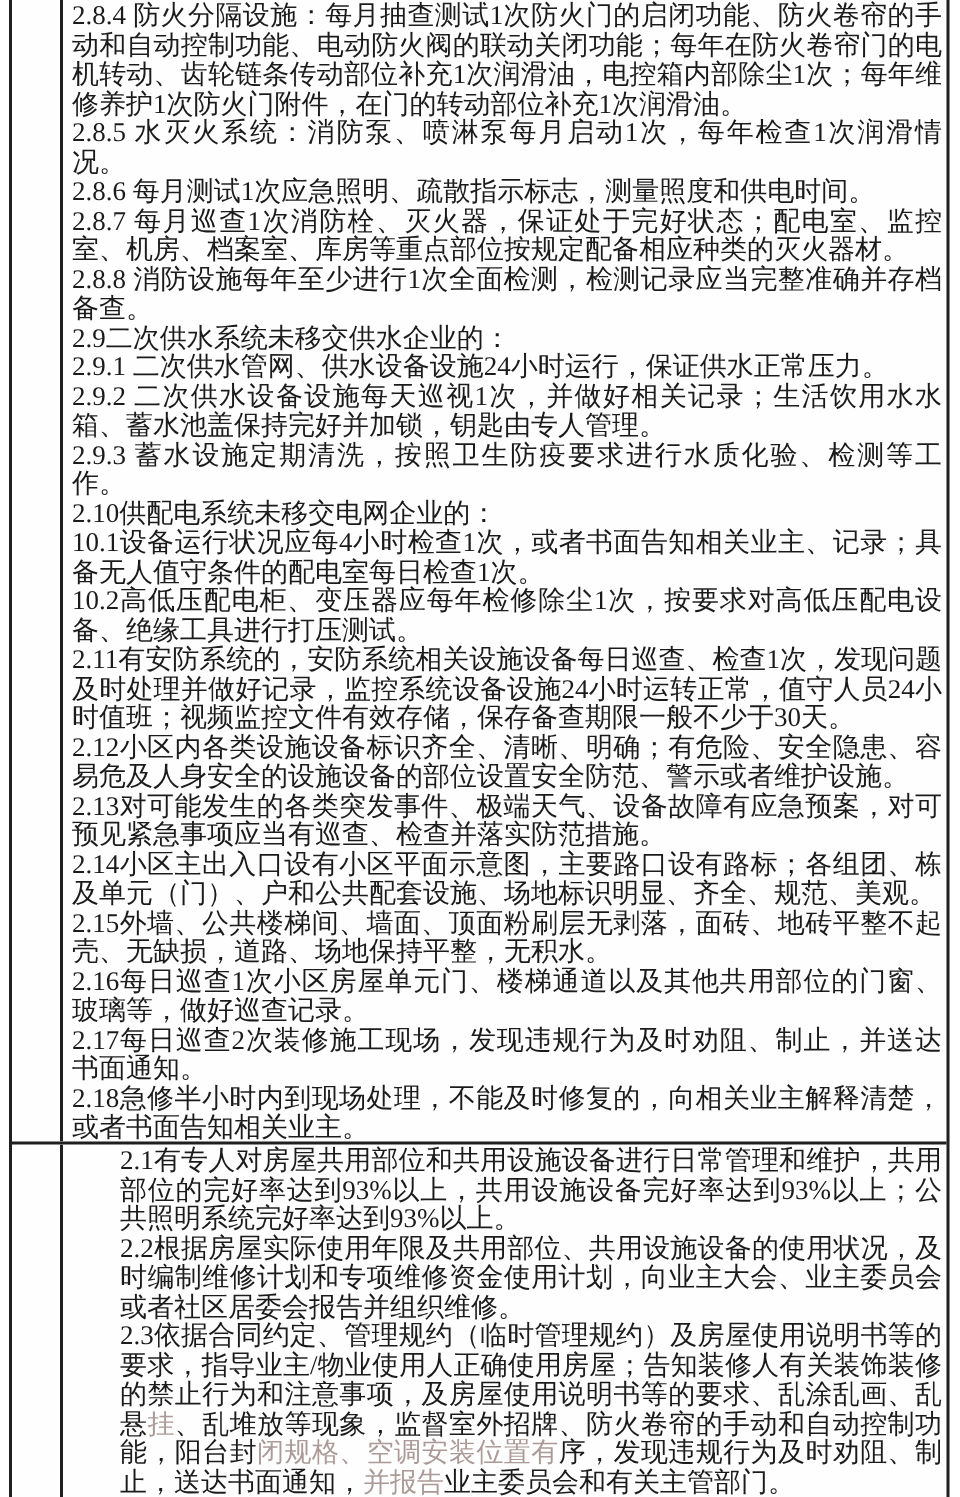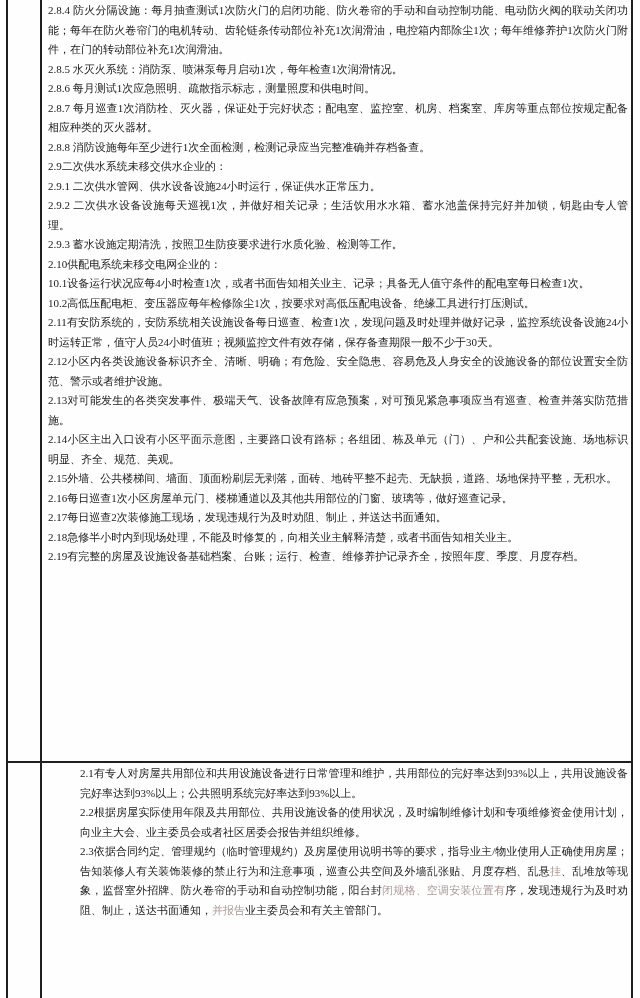--- a/index.html
+++ b/index.html
@@ -44,21 +44,21 @@
     border-right: 2px solid var(--border, #1f1f1f);
     box-sizing: border-box;
   }
   .content-cell {
     flex: 1;
     padding: 1px 3px 0 6px;
     overflow: hidden;
   }
   p.clause {
     margin: 0;
-    font-size: 11px;
+    font-size: 18px;
     line-height: 19.5px;
     color: var(--text, #1b1b1b);
     text-align: justify;
     text-justify: inter-character;
     word-break: break-all;
   }
   span.faded {
     color: var(--faded, #ab9a97);
   }
 </style>
@@ -90,16 +90,16 @@
         <p class="clause"><span>2.17每日巡查2次装修施工现场，发现违规行为及时劝阻、制止，并送达书面通知。</span></p>
         <p class="clause"><span>2.18急修半小时内到现场处理，不能及时修复的，向相关业主解释清楚，或者书面告知相关业主。</span></p>
         <p class="clause"><span>2.19有完整的房屋及设施设备基础档案、台账；运行、检查、维修养护记录齐全，按照年度、季度、月度存档。</span></p>
       </div>
   </div>
   <div class="row row-1">
     <div class="label-cell"></div>
     <div class="content-cell">
         <p class="clause"><span>2.1有专人对房屋共用部位和共用设施设备进行日常管理和维护，共用部位的完好率达到93%以上，共用设施设备完好率达到93%以上；公共照明系统完好率达到93%以上。</span></p>
         <p class="clause"><span>2.2根据房屋实际使用年限及共用部位、共用设施设备的使用状况，及时编制维修计划和专项维修资金使用计划，向业主大会、业主委员会或者社区居委会报告并组织维修。</span></p>
-        <p class="clause"><span>2.3依据合同约定、管理规约（临时管理规约）及房屋使用说明书等的要求，指导业主/物业使用人正确使用房屋；告知装修人有关装饰装修的禁止行为和注意事项，巡查公共空间及外墙乱张贴、月度存档、乱悬</span><span class="faded">挂</span><span>、乱堆放等现象，监督室外招牌、防火卷帘的手动和自动控制功能，阳台封</span><span class="faded">闭规格、空调安装位置有</span><span>序，发现违规行为及时劝阻、制止，送达书面通知，</span><span class="faded">并报告</span><span>业主委员会和有关主管部门。</span></p>
+        <p class="clause"><span>2.3依据合同约定、管理规约（临时管理规约）及房屋使用说明书等的要求，指导业主/物业使用人正确使用房屋；告知装修人有关装饰装修的禁止行为和注意事项，及房屋使用说明书等的要求、乱涂乱画、乱悬</span><span class="faded">挂</span><span>、乱堆放等现象，监督室外招牌、防火卷帘的手动和自动控制功能，阳台封</span><span class="faded">闭规格、空调安装位置有</span><span>序，发现违规行为及时劝阻、制止，送达书面通知，</span><span class="faded">并报告</span><span>业主委员会和有关主管部门。</span></p>
       </div>
   </div>
 </div>
 
 </body></html>

